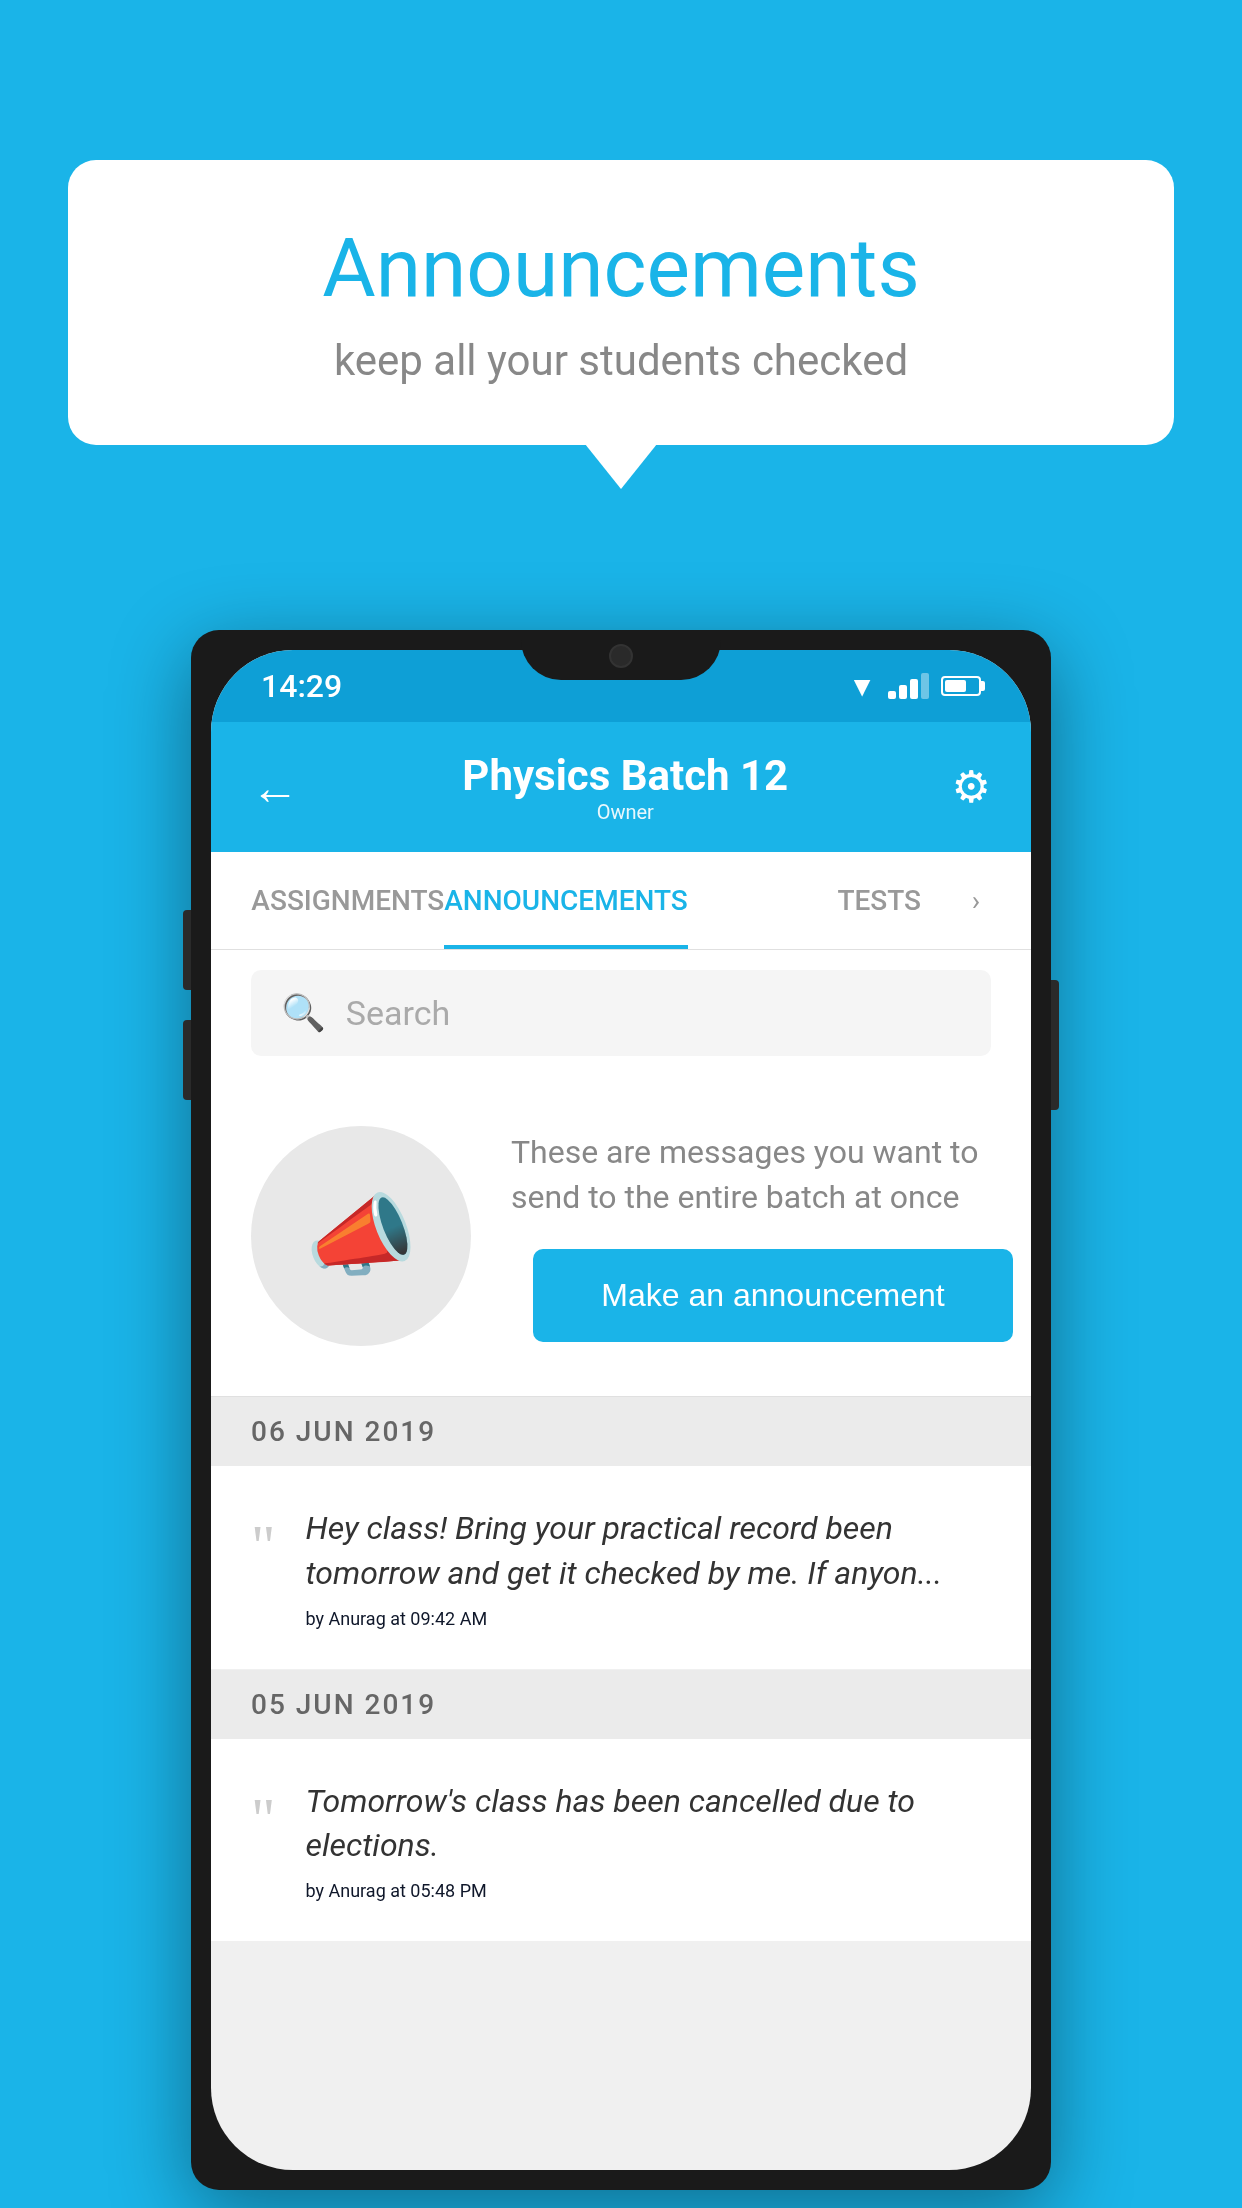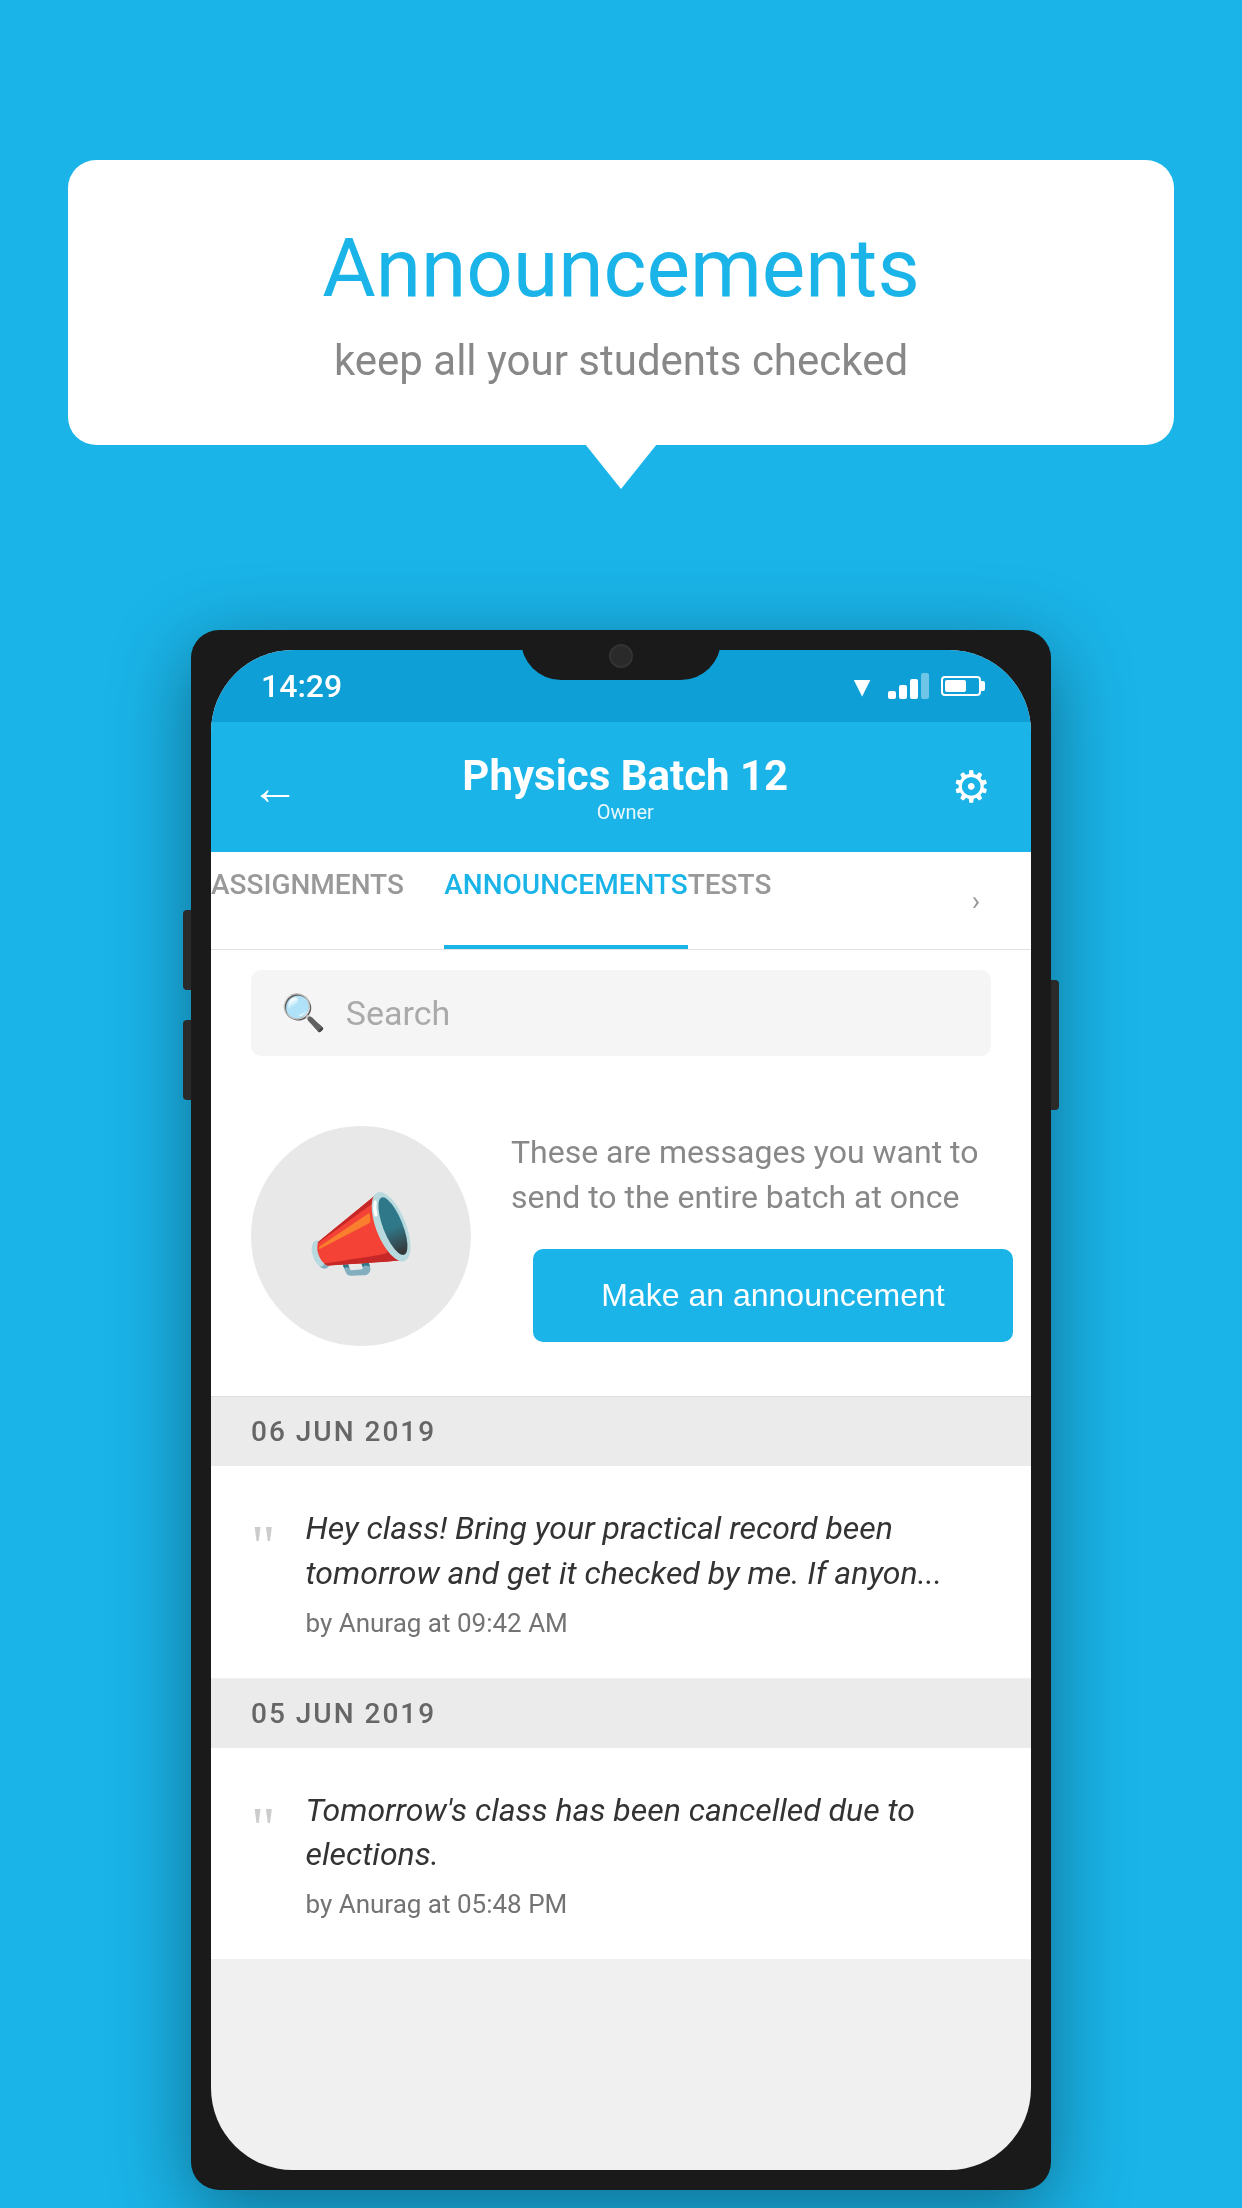--- a/index.html
+++ b/index.html
@@ -213,22 +213,22 @@
 
     
     .tab-bar {
       background: white;
       display: flex;
       border-bottom: 1px solid #e0e0e0;
     }
 
     .tab-item {
       flex: 1;
-      padding: 16px 0;
-      text-align: left;
+      padding: 32px 0;
+      text-align: right;
       font-size: 28px;
       font-weight: 500;
       color: #999;
       cursor: pointer;
       position: relative;
     }
 
     .tab-item.active {
       color: #1ab4e8;
     }
@@ -361,22 +361,22 @@
 
     .announcement-text {
       font-size: 32px;
       color: #333;
       font-style: italic;
       line-height: 1.4;
       margin-bottom: 12px;
     }
 
     .announcement-meta {
-      font-size: 26px;
-      color: #737373;
+      font-size: 18px;
+      color: #0f172a;
     }
 
     
     .phone-side-btn-left {
       position: absolute;
       left: -8px;
       top: 280px;
       width: 8px;
       height: 80px;
       background: #2a2a2a;

